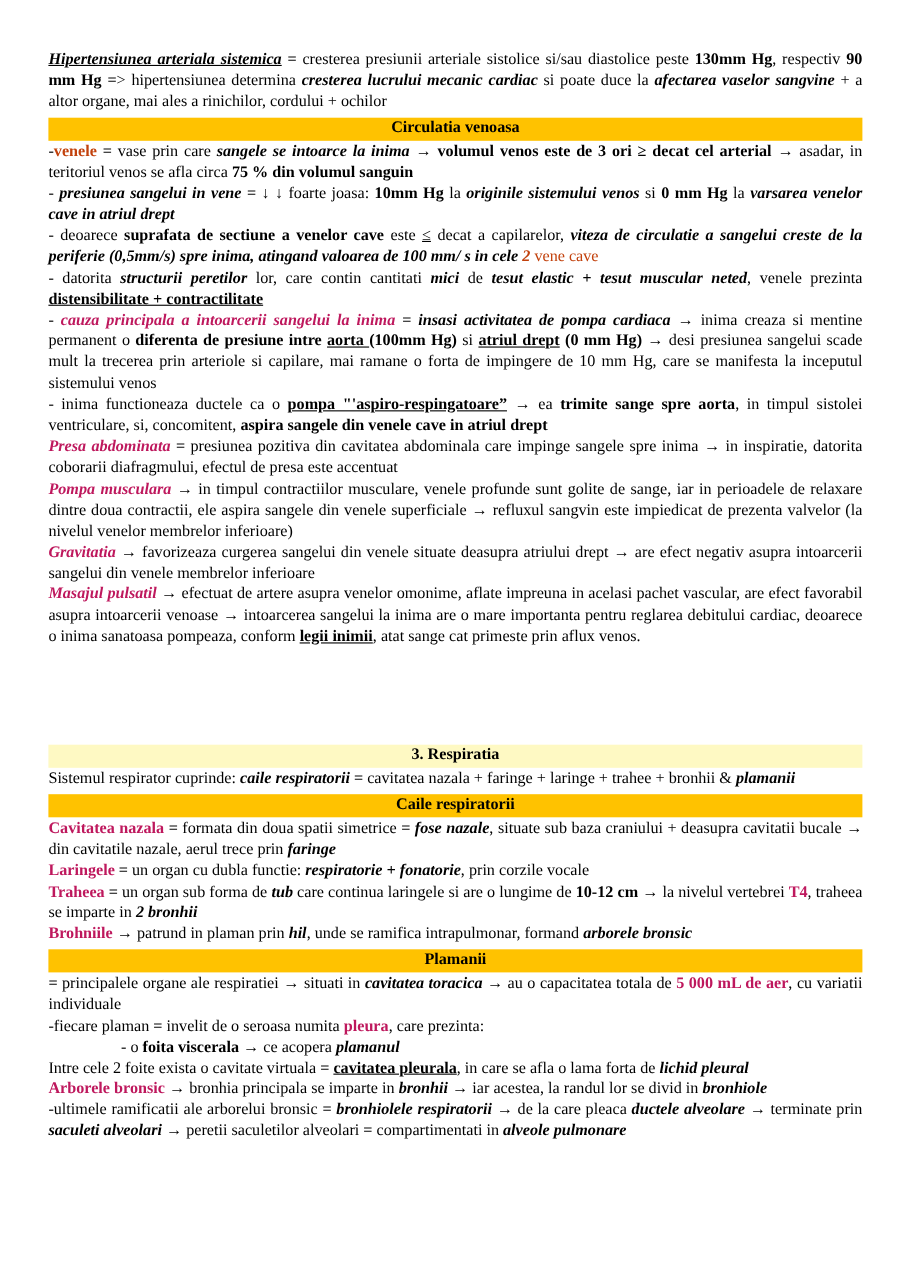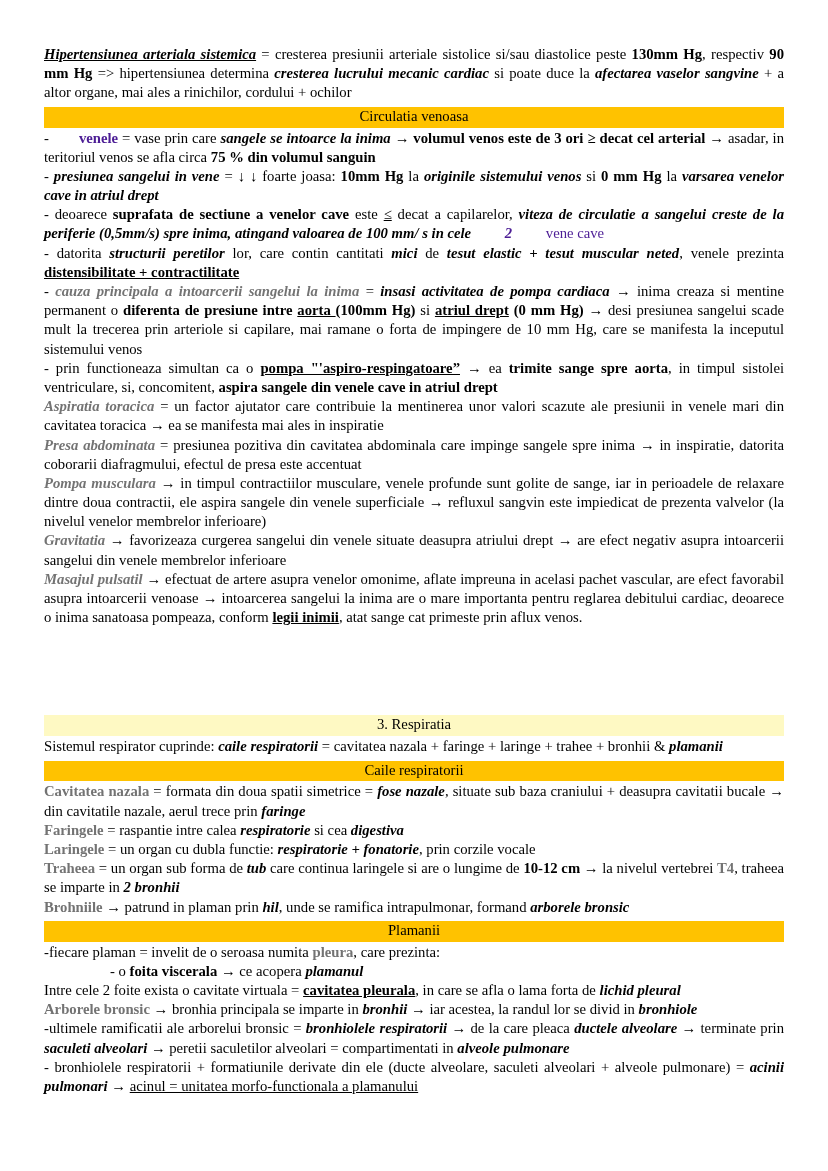--- a/index.html
+++ b/index.html
@@ -25,37 +25,37 @@
     font-size: 14.7px;
     line-height: 1.305;
     text-align: justify;
     text-justify: inter-word;
     margin: 0;
   }
   .para + .para { margin-top: 0; }
 
   .bar {
     text-align: center;
-    font-weight: normal;
+    font-weight: bold;
     font-size: 14.7px;
     line-height: 1.22;
     padding: 1px 0 2px 0;
     margin: 4px 0 1px 0;
   }
   .bar-orange { background: #FFC200; }
   .bar-yellow { background: #fef9c3; }
 
   b, strong { font-weight: bold; }
   .bi { font-weight: bold; font-style: italic; }
   .u  { text-decoration: underline; }
   .biu { font-weight: bold; font-style: italic; text-decoration: underline; }
   .bu { font-weight: bold; text-decoration: underline; }
 
-  .red  { color: #737373; }
-  .blue { color: #4c1d95; margin-left: 30px; }
+  .red  { color: #be185d; }
+  .blue { color: #c2410c; }
 
   .spacer-big { height: 84px; }
   .indent { display: inline-block; width: 66px; }
 </style>
 </head>
 <body>
 
 <div class="page">
 
   <p class="para">
@@ -78,26 +78,23 @@
 
   <p class="para">
     <span>- datorita </span><span class="bi">structurii peretilor</span><span> lor, care contin cantitati </span><span class="bi">mici</span><span> de </span><span class="bi">tesut elastic + tesut muscular neted</span><span>, venele prezinta </span><span class="bu">distensibilitate + contractilitate</span>
   </p>
 
   <p class="para">
     <span>- </span><span class="bi red">cauza principala a intoarcerii sangelui la inima</span><span> = </span><span class="bi">insasi activitatea de pompa cardiaca</span><span> → inima creaza si mentine permanent o </span><b>diferenta de presiune intre </b><span class="bu">aorta </span><b>(100mm Hg)</b><span> si </span><span class="bu">atriul drept</span><b> (0 mm Hg)</b><span> → desi presiunea sangelui scade mult la trecerea prin arteriole si capilare, mai ramane o forta de impingere de 10 mm Hg, care se manifesta la inceputul sistemului venos</span>
   </p>
 
   <p class="para">
-    <span>- prin functioneaza simultan ca o </span><span class="bu">pompa "'aspiro-respingatoare”</span><span> → ea </span><b>trimite sange spre aorta</b><span>, in timpul sistolei ventriculare, si, concomitent, </span><b>aspira sangele din venele cave in atriul drept</b>
+    <span>- inima functioneaza ductele ca o </span><span class="bu">pompa "'aspiro-respingatoare”</span><span> → ea </span><b>trimite sange spre aorta</b><span>, in timpul sistolei ventriculare, si, concomitent, </span><b>aspira sangele din venele cave in atriul drept</b>
   </p>
 
-  <p class="para">
-    <span class="bi red">Aspiratia toracica</span><span> = un factor ajutator care contribuie la mentinerea unor valori scazute ale presiunii in venele mari din cavitatea toracica → ea se manifesta mai ales in inspiratie</span>
-  </p>
 
   <p class="para">
     <span class="bi red">Presa abdominata</span><span> = presiunea pozitiva din cavitatea abdominala care impinge sangele spre inima → in inspiratie, datorita coborarii diafragmului, efectul de presa este accentuat</span>
   </p>
 
   <p class="para">
     <span class="bi red">Pompa musculara</span><span> → in timpul contractiilor musculare, venele profunde sunt golite de sange, iar in perioadele de relaxare dintre doua contractii, ele aspira sangele din venele superficiale → refluxul sangvin este impiedicat de prezenta valvelor (la nivelul venelor membrelor inferioare)</span>
   </p>
 
   <p class="para">
@@ -115,38 +112,38 @@
   <p class="para">
     <span>Sistemul respirator cuprinde: </span><span class="bi">caile respiratorii</span><span> = cavitatea nazala + faringe + laringe + trahee + bronhii &amp; </span><span class="bi">plamanii</span>
   </p>
 
   <div class="bar bar-orange">Caile respiratorii</div>
 
   <p class="para">
     <b class="red">Cavitatea nazala</b><span> = formata din doua spatii simetrice = </span><span class="bi">fose nazale</span><span>, situate sub baza craniului + deasupra cavitatii bucale → din cavitatile nazale, aerul trece prin </span><span class="bi">faringe</span>
   </p>
 
-  <p class="para">
-    <b class="red">Faringele</b><span> = raspantie intre calea </span><span class="bi">respiratorie</span><span> si cea </span><span class="bi">digestiva</span>
-  </p>
 
   <p class="para">
     <b class="red">Laringele</b><span> = un organ cu dubla functie: </span><span class="bi">respiratorie + fonatorie</span><span>, prin corzile vocale</span>
   </p>
 
   <p class="para">
     <b class="red">Traheea</b><span> = un organ sub forma de </span><span class="bi">tub</span><span> care continua laringele si are o lungime de </span><b>10-12 cm</b><span> → la nivelul vertebrei </span><b class="red">T4</b><span>, traheea se imparte in </span><span class="bi">2 bronhii</span>
   </p>
 
   <p class="para">
     <b class="red">Brohniile</b><span> → patrund in plaman prin </span><span class="bi">hil</span><span>, unde se ramifica intrapulmonar, formand </span><span class="bi">arborele bronsic</span>
   </p>
 
   <div class="bar bar-orange">Plamanii</div>
 
+  <p class="para">
+    <span>= principalele organe ale respiratiei → situati in </span><span class="bi">cavitatea toracica</span><span> → au o capacitatea totala de </span><b class="red">5 000 mL de aer</b><span>, cu variatii individuale</span>
+  </p>
 
   <p class="para">
     <span>-fiecare plaman = invelit de o seroasa numita </span><b class="red">pleura</b><span>, care prezinta:</span>
   </p>
 
 
   <p class="para">
     <span class="indent"></span><span>- o </span><b>foita viscerala</b><span> → ce acopera </span><span class="bi">plamanul</span>
   </p>
 
@@ -155,17 +152,14 @@
   </p>
 
   <p class="para">
     <b class="red">Arborele bronsic</b><span> → bronhia principala se imparte in </span><span class="bi">bronhii</span><span> → iar acestea, la randul lor se divid in </span><span class="bi">bronhiole</span>
   </p>
 
   <p class="para">
     <span>-ultimele ramificatii ale arborelui bronsic = </span><span class="bi">bronhiolele respiratorii</span><span> → de la care pleaca </span><span class="bi">ductele alveolare</span><span> → terminate prin </span><span class="bi">saculeti alveolari</span><span> → peretii saculetilor alveolari = compartimentati in </span><span class="bi">alveole pulmonare</span>
   </p>
 
-  <p class="para">
-    <span>- bronhiolele respiratorii + formatiunile derivate din ele (ducte alveolare, saculeti alveolari + alveole pulmonare) = </span><span class="bi">acinii pulmonari</span><span> → </span><span class="u">acinul = unitatea morfo-functionala a plamanului</span>
-  </p>
 
 </div>
 
 </body></html>

